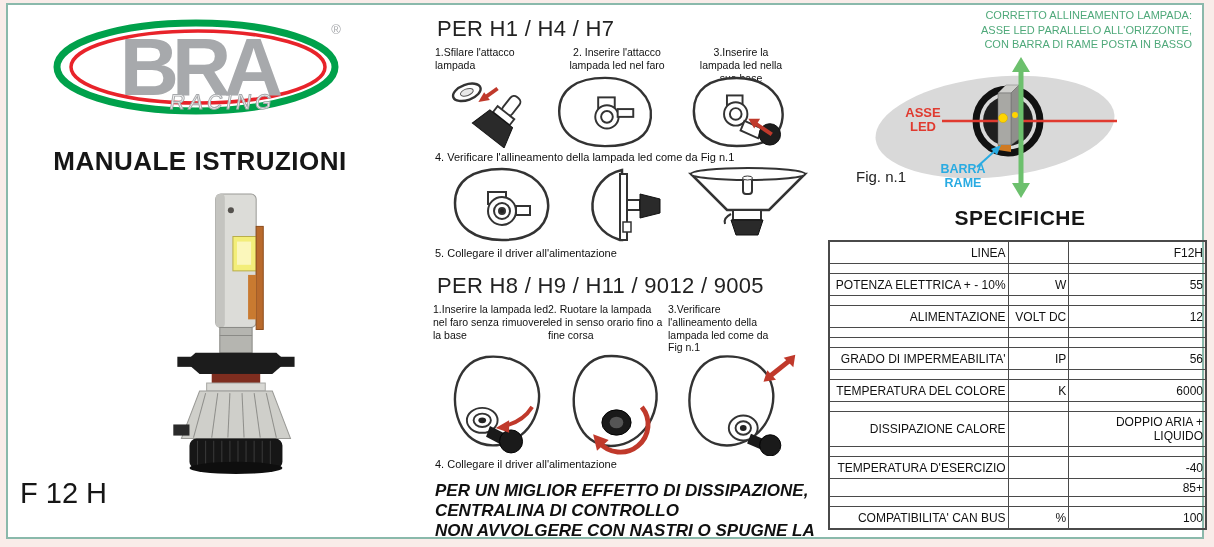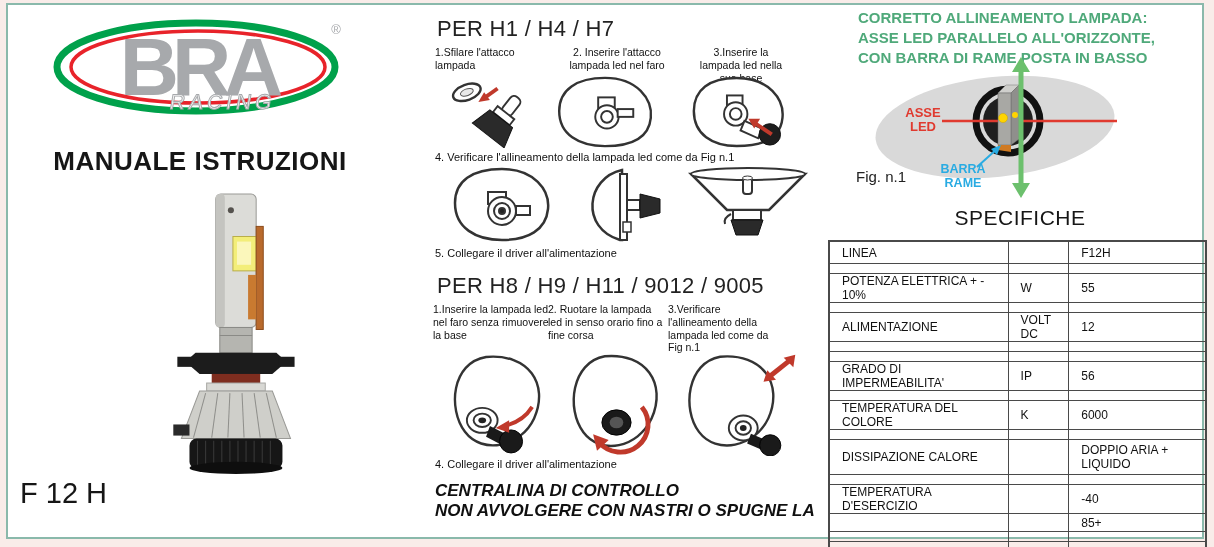--- a/index.html
+++ b/index.html
@@ -16,27 +16,27 @@
     background:#ffffff;
     border:2px solid var(--border,#8ab9ab);
     box-sizing:border-box;
   }
   .title{font-size:26px;letter-spacing:.5px;text-align:center;color:#161616;font-weight:bold;}
   .model{font-size:29px;text-align:left;color:#161616;}
   .sec-heading{font-size:22px;color:#222;letter-spacing:.3px;}
   .step-text{font-size:10.5px;line-height:1.22;color:#101010;}
   .step-line{font-size:11px;color:#101010;}
   .warning{font-size:17px;font-weight:bold;font-style:italic;line-height:1.18;color:#101010;}
-  .note{font-size:15px;font-weight:bold;line-height:1.32;text-align:left;color:var(--note_green,#4fa97a);}
+  .note{font-size:11px;font-weight:normal;line-height:1.32;text-align:right;color:var(--note_green,#4fa97a);}
   .figlabel{font-size:15px;color:#222;}
-  .spec-title{font-size:21px;text-align:center;color:#161616;letter-spacing:.5px;}
+  .spec-title{font-size:21px;text-align:center;color:#161616;letter-spacing:.5px;font-weight:bold;}
   table.spec{border-collapse:collapse;table-layout:fixed;width:379px;font-size:12px;color:#111;}
   table.spec td{
-    border:1px solid #4a4a4a;text-align:left;vertical-align:middle;
-    padding:0 12px;overflow:hidden;
+    border:1px solid #4a4a4a;text-align:right;vertical-align:middle;
+    padding:0 2px;overflow:hidden;
   }
   table.spec{border:2px solid #4a4a4a;}
   tr.data td{height:21px;}
   tr.spacer td{height:9px;}
   tr.tall td{height:34px;}
   tr.cont td{height:17px;}
   svg text{font-family:"Liberation Sans", sans-serif;}
 </style>
 </head>
 <body style="--border: #8ab9ab; --note_green: #4fa97a; --asse_red: #e03a2f; --barra_cyan: #29abe2; --arrow_green: #6cc06d; --arrow_red: #c0392b; --logo_green: #00a14b; --logo_red: #e8232a; --logo_gray: #a7a9ac;">
@@ -203,20 +203,21 @@
   <polygon points="82,88 96,94 92,104 78,98" fill="#1a1a1a"></polygon>
   <circle cx="102" cy="100" r="11" fill="#1a1a1a" stroke="#000"></circle>
   <line x1="102" y1="28" x2="122" y2="12" style="stroke:var(--arrow_red,#c0392b)" stroke-width="5"></line>
   <polygon points="95,34 108,32 99,22" style="fill:var(--arrow_red,#c0392b)"></polygon>
   <polygon points="128,6 126,19 116,9" style="fill:var(--arrow_red,#c0392b)"></polygon>
 </svg>
 
 <div class="abs step-line" style="left:435px;top:458px;">4. Collegare il driver all'alimentazione</div>
 
 <div class="abs warning" style="left:435px;top:481px;width:385px;">
+  <div>PER UN MIGLIOR EFFETTO DI DISSIPAZIONE,</div>
   <div>CENTRALINA DI CONTROLLO</div>
   <div>NON AVVOLGERE CON NASTRI O  SPUGNE LA</div>
 </div>
 
 <div class="abs note" style="left:858px;top:8px;width:334px;">
   <div>CORRETTO ALLINEAMENTO LAMPADA:</div>
   <div>ASSE LED PARALLELO ALL'ORIZZONTE,</div>
   <div>CON BARRA DI RAME POSTA IN BASSO</div>
 </div>
 

